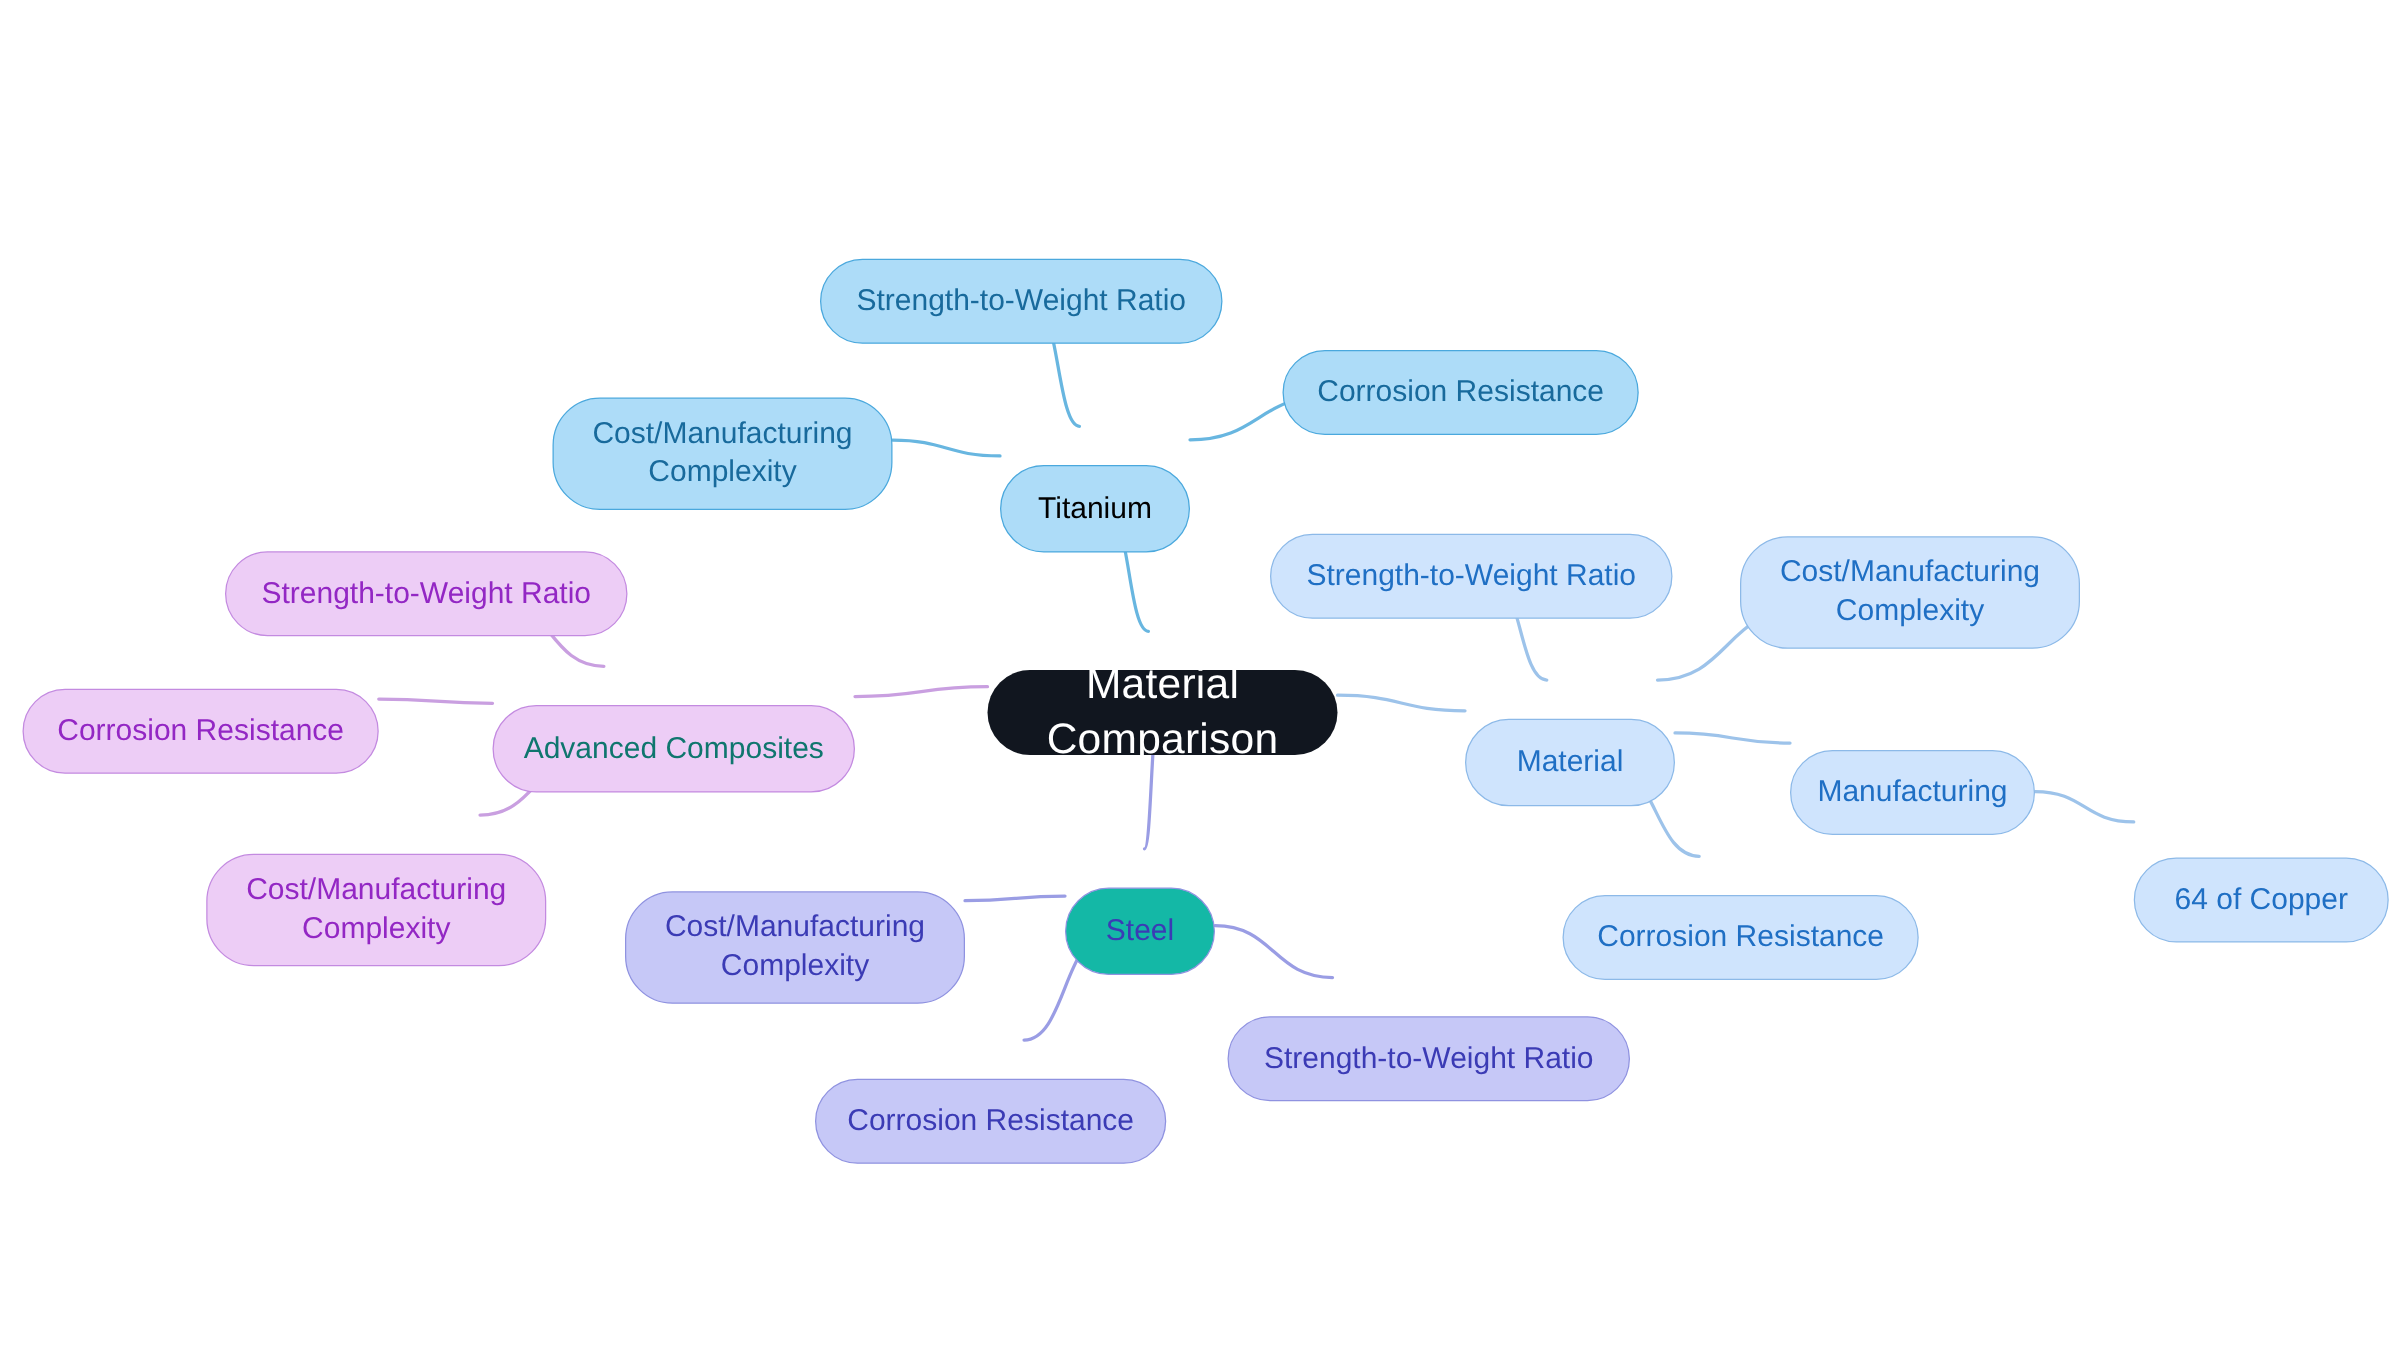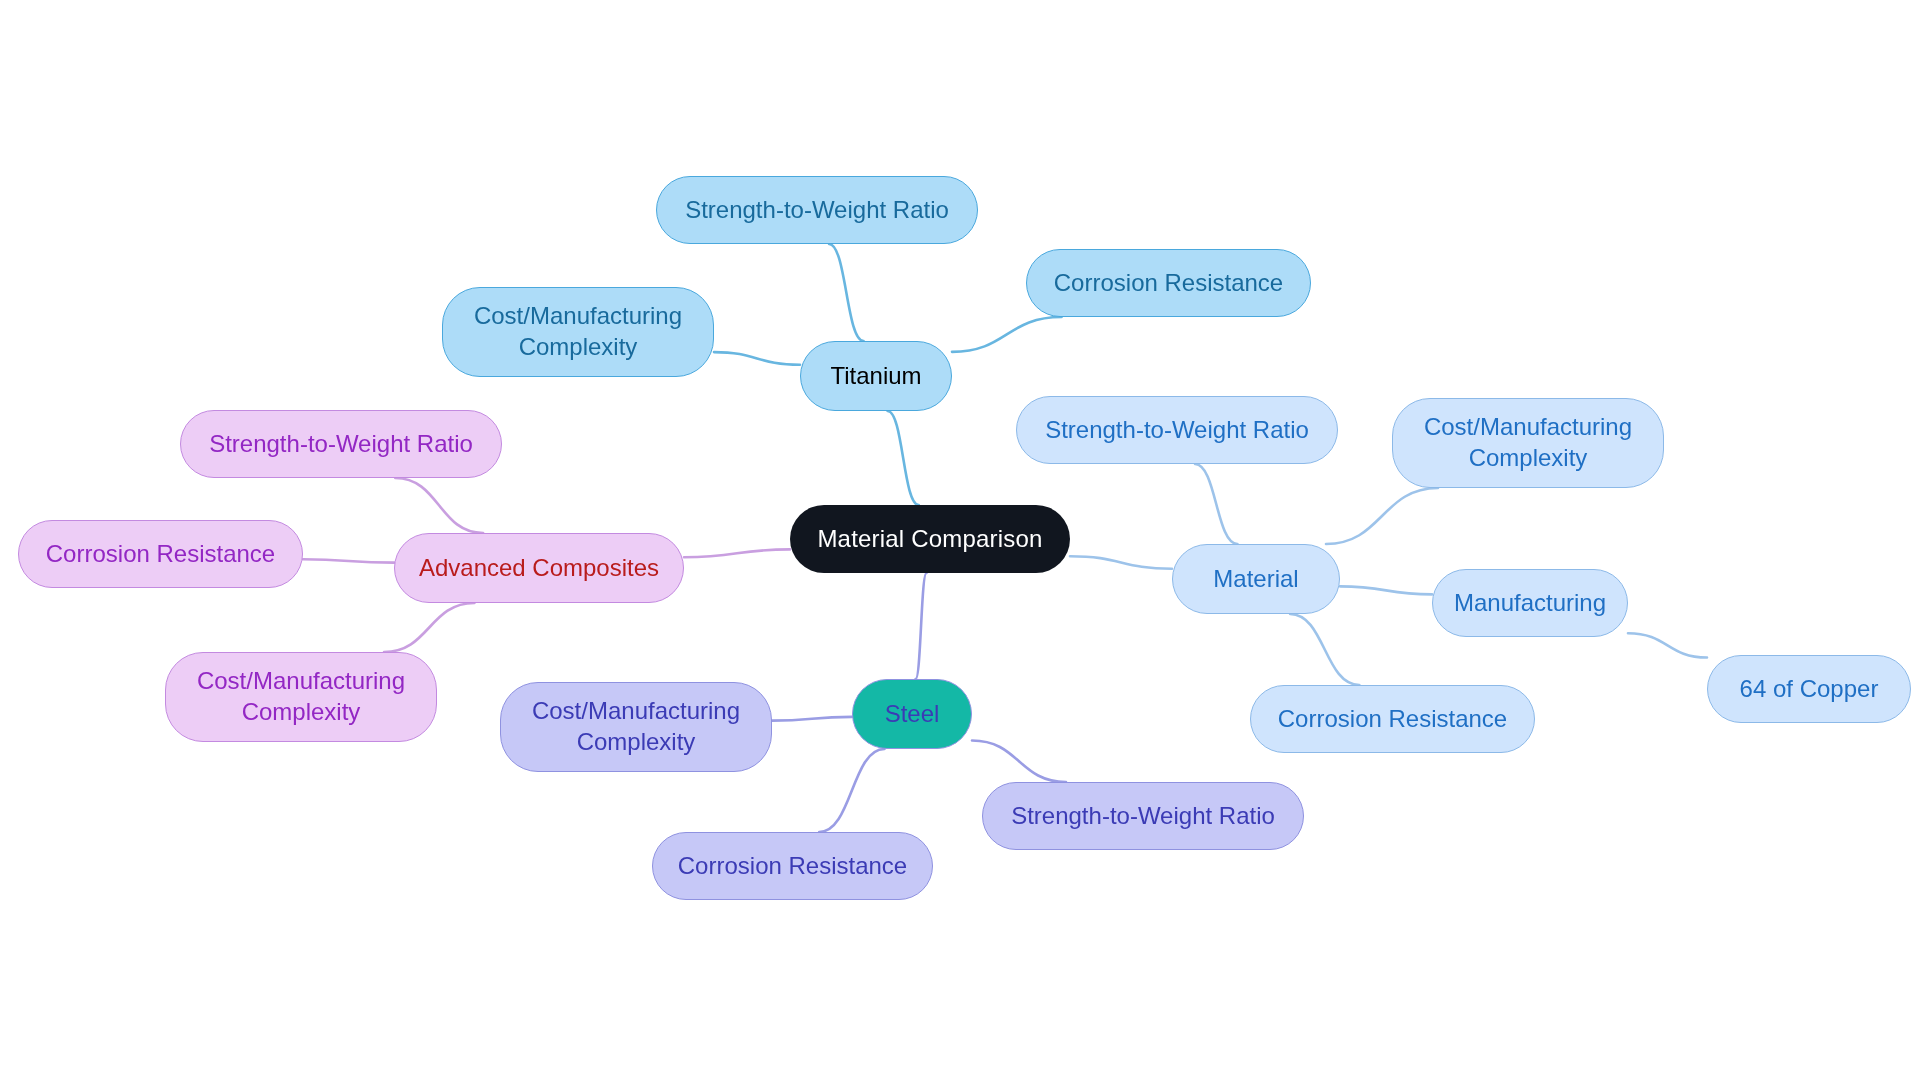--- a/index.html
+++ b/index.html
@@ -29,25 +29,26 @@
     display: flex;
     align-items: center;
     justify-content: center;
     text-align: center;
     border-radius: 38px;
     border-style: solid;
     border-width: 1.5px;
     line-height: 1.28;
     white-space: pre-line;
     padding: 24px 14px;
+    margin-top: 31px;
   }
   .node.root {
     border-radius: 34px;
     border-width: 0;
-    font-size: 24px;
+    font-size: 34px;
     letter-spacing: 0.2px;
   }
   .node.branch {
     font-size: 24px;
   }
   .node.leaf {
     font-size: 24px;
   }
 </style>
 </head>
@@ -86,19 +87,19 @@
       <div class="node leaf" style="left: 1392px; top: 398px; width: 272px; height: 90px; background: rgb(207, 228, 253); border-color: rgb(140, 185, 232); color: rgb(31, 111, 196);">Cost/Manufacturing
 Complexity</div>
       <div class="node leaf" style="left: 1432px; top: 569px; width: 196px; height: 68px; background: rgb(207, 228, 253); border-color: rgb(140, 185, 232); color: rgb(31, 111, 196);">Manufacturing</div>
       <div class="node leaf" style="left: 1250px; top: 685px; width: 285px; height: 68px; background: rgb(207, 228, 253); border-color: rgb(140, 185, 232); color: rgb(31, 111, 196);">Corrosion Resistance</div>
       <div class="node leaf" style="left: 1707px; top: 655px; width: 204px; height: 68px; background: rgb(207, 228, 253); border-color: rgb(140, 185, 232); color: rgb(31, 111, 196);">64 of Copper</div>
       <div class="node branch" style="left: 852px; top: 679px; width: 120px; height: 70px; background: #14b8a6; border-color: rgb(143, 146, 224); color: rgb(59, 59, 181);">Steel</div>
       <div class="node leaf" style="left: 500px; top: 682px; width: 272px; height: 90px; background: rgb(198, 200, 247); border-color: rgb(143, 146, 224); color: rgb(59, 59, 181);">Cost/Manufacturing
 Complexity</div>
       <div class="node leaf" style="left: 982px; top: 782px; width: 322px; height: 68px; background: rgb(198, 200, 247); border-color: rgb(143, 146, 224); color: rgb(59, 59, 181);">Strength-to-Weight Ratio</div>
       <div class="node leaf" style="left: 652px; top: 832px; width: 281px; height: 68px; background: rgb(198, 200, 247); border-color: rgb(143, 146, 224); color: rgb(59, 59, 181);">Corrosion Resistance</div>
-      <div class="node branch" style="left: 394px; top: 533px; width: 290px; height: 70px; background: rgb(237, 205, 246); border-color: rgb(195, 138, 224); color: #b91c1c;">Advanced Composites</div>
+      <div class="node branch" style="left: 394px; top: 533px; width: 290px; height: 70px; background: rgb(237, 205, 246); border-color: rgb(195, 138, 224); color: #0f766e;">Advanced Composites</div>
       <div class="node leaf" style="left: 180px; top: 410px; width: 322px; height: 68px; background: rgb(237, 205, 246); border-color: rgb(195, 138, 224); color: rgb(147, 39, 196);">Strength-to-Weight Ratio</div>
       <div class="node leaf" style="left: 18px; top: 520px; width: 285px; height: 68px; background: rgb(237, 205, 246); border-color: rgb(195, 138, 224); color: rgb(147, 39, 196);">Corrosion Resistance</div>
       <div class="node leaf" style="left: 165px; top: 652px; width: 272px; height: 90px; background: rgb(237, 205, 246); border-color: rgb(195, 138, 224); color: rgb(147, 39, 196);">Cost/Manufacturing
 Complexity</div>
     </div>
 </div>
 
 </body></html>

